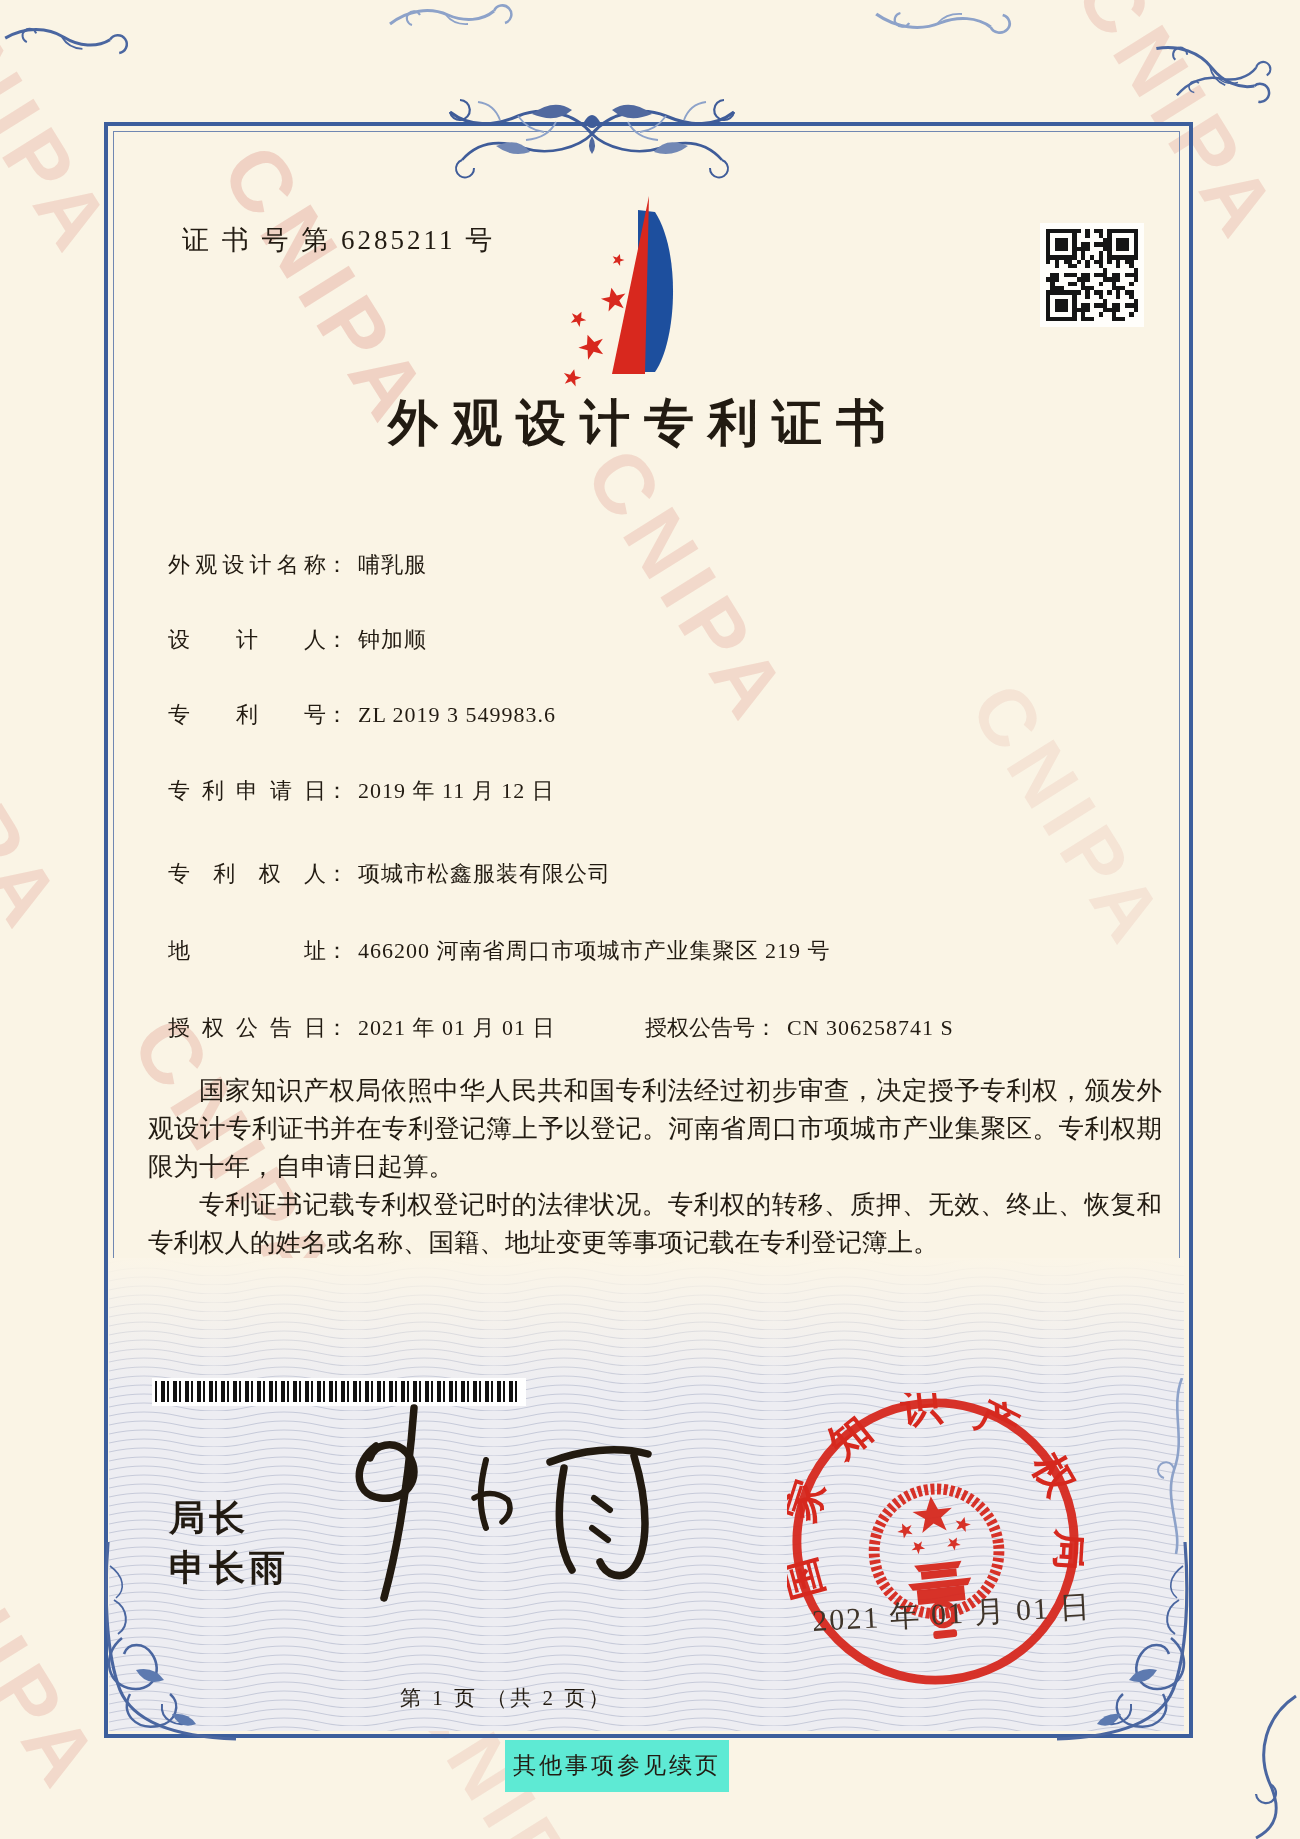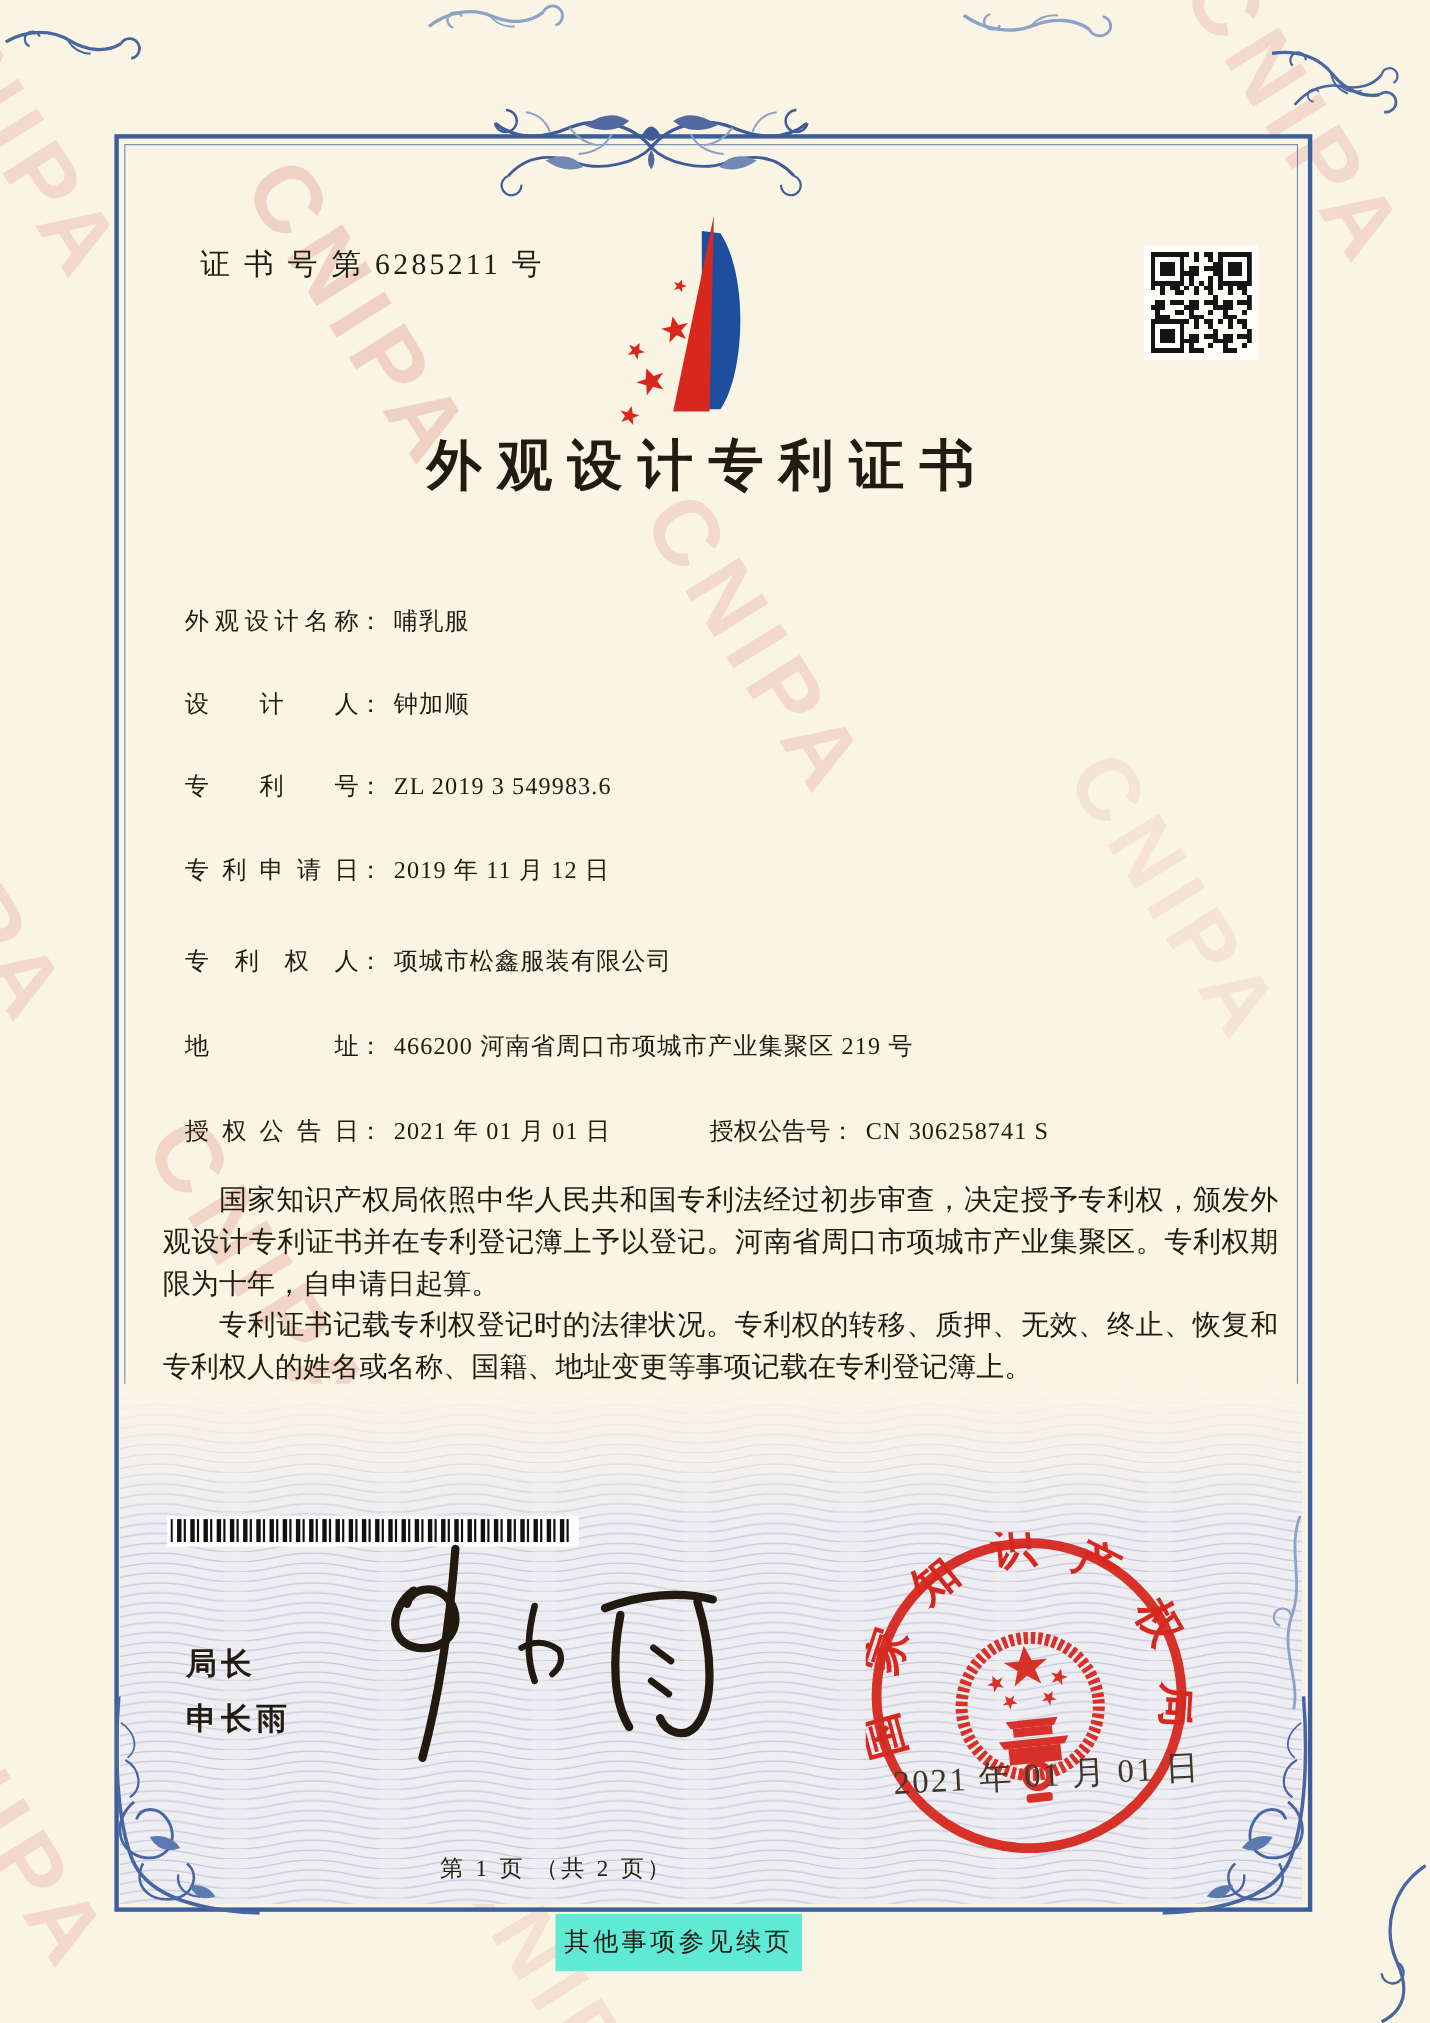--- a/index.html
+++ b/index.html
@@ -27,21 +27,21 @@
   .flabel{display:inline-block;width:158px;text-align:justify;text-align-last:justify;}
   .fcolon{display:inline-block;}
   .fvalue{display:inline-block;padding-left:10px;letter-spacing:1px;}
   .fpair2{position:absolute;left:477px;top:0;}
   .bodytext{position:absolute;left:148px;top:1072px;width:1014px;font-size:25.5px;
       line-height:38px;text-align:justify;}
   .bodytext p{margin:0;text-indent:2em;}
   .barcode{position:absolute;left:152px;top:1378px;width:374px;height:28px;background:#fff;
       padding:3px 2px 2px 3px;box-sizing:border-box;}
   .bureau{position:absolute;left:169px;font-family:"Liberation Sans",sans-serif;
-      font-weight:600;font-size:28px;letter-spacing:4px;}
+      font-weight:600;font-size:36px;letter-spacing:4px;}
   .seal-date{position:absolute;left:812px;top:1592px;width:340px;font-size:30px;
       letter-spacing:2px;color:#3f352a;transform:rotate(-3deg);font-weight:500;}
   .pagefoot{position:absolute;left:400px;top:1684px;width:430px;text-align:left;
       font-size:21px;letter-spacing:3px;}
   .note-box{position:absolute;left:505px;top:1740px;width:224px;height:52px;background:#5eead4;
       text-align:center;}
   .note-box span{display:inline-block;line-height:52px;font-size:23px;letter-spacing:3px;}
   .qr-wrap{position:absolute;left:1040px;top:223px;width:104px;height:104px;background:#fffefb;
       padding:6px;box-sizing:border-box;}
   .deco{stroke:#4a66a0;}

